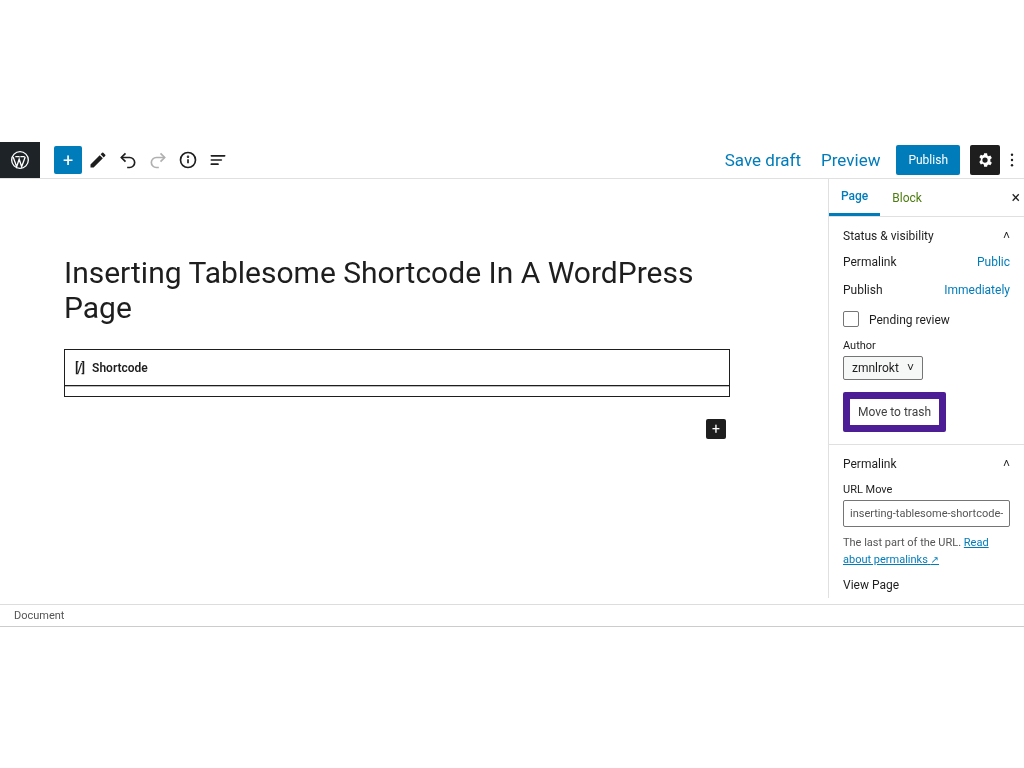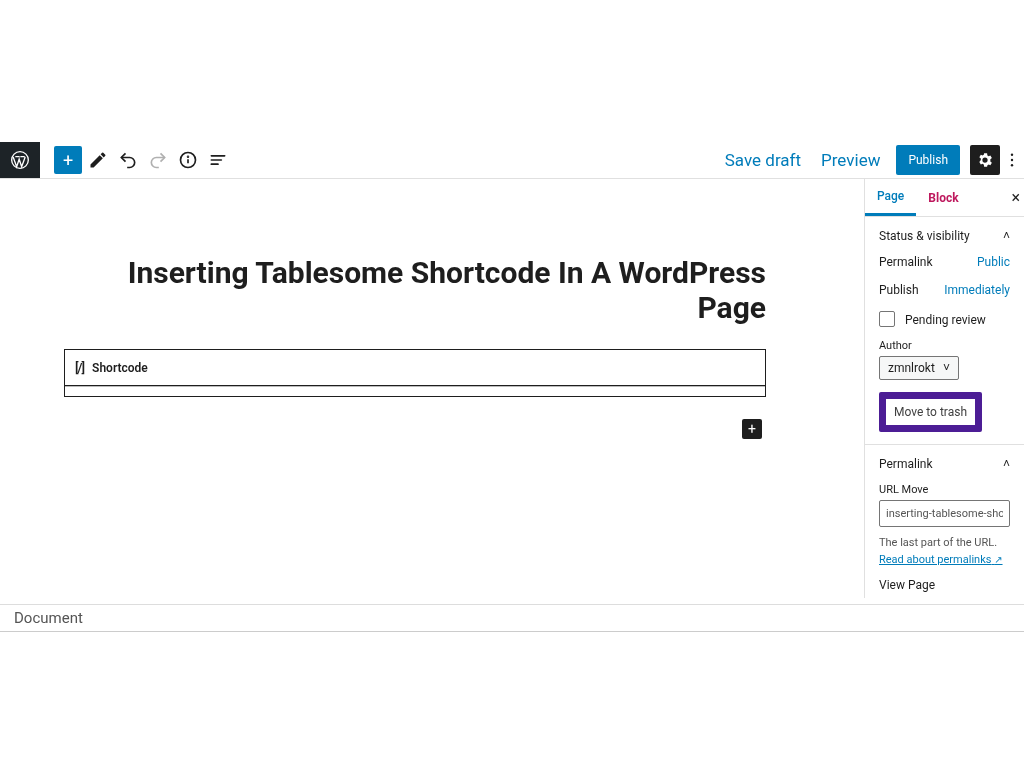--- a/index.html
+++ b/index.html
@@ -20,32 +20,32 @@
   .publish-btn { background: #007cba; color: #fff; font-size: 12px; padding: 8px 12px; margin: 0 6px; border-radius: 2px; cursor: pointer; }
   .settings-btn { width: 30px; height: 30px; background: #1e1e1e; display: flex; align-items: center; justify-content: center; color: #fff; margin-left: 4px; border-radius: 2px; }
   .settings-btn svg { width: 18px; height: 18px; }
   .more-btn { width: 24px; height: 30px; display: flex; align-items: center; justify-content: center; color: #1e1e1e; }
   .more-btn svg { width: 18px; height: 18px; }
 
   
   .body-row { display: flex; height: 420px; border-top: 1px solid #e0e0e0; }
   .canvas-area { flex: 1; background: #fff; padding: 0; position: relative; }
   .canvas { background: #fff; margin: 18px 40px 0 6px; padding: 58px 58px 20px 58px; min-height: 380px; position: relative; }
-  .page-title { font-size: 30px; font-weight: 700; color: #1e1e1e; margin-bottom: 24px; text-align: right; }
+  .page-title { font-size: 30px; font-weight: 400; color: #1e1e1e; margin-bottom: 24px; }
   .shortcode-block { border: 1px solid #1e1e1e; }
   .sc-header { display: flex; align-items: center; padding: 10px 10px; font-size: 12px; font-weight: 600; color: #1e1e1e; border-bottom: 1px solid #1e1e1e; }
   .sc-icon { margin-right: 8px; font-size: 13px; letter-spacing: -1px; }
   .sc-input { width: 100%; border: none; padding: 6px 10px; font-size: 12px; color: #8a8a8a; outline: none; }
   .sc-footer { height: 10px; border-top: 1px solid #bbb; }
   .add-inline { position: absolute; width: 20px; height: 20px; background: #1e1e1e; color: #fff; display: flex; align-items: center; justify-content: center; font-size: 14px; border-radius: 2px; right: 62px; top: 222px; }
 
   
-  .sidebar { width: 160px; border-left: 1px solid #e0e0e0; background: #fff; font-size: 12px; color: #1e1e1e; overflow: hidden; position: relative; }
+  .sidebar { width: 196px; border-left: 1px solid #e0e0e0; background: #fff; font-size: 12px; color: #1e1e1e; overflow: hidden; position: relative; }
   .side-tabs { display: flex; align-items: center; border-bottom: 1px solid #e0e0e0; position: relative; }
-  .side-tab { padding: 10px 12px; font-size: 12px; color: #be185d; cursor: pointer; font-weight: bold; }
+  .side-tab { padding: 10px 12px; font-size: 12px; color: #4d7c0f; cursor: pointer; }
   .side-tab.active { color: #007cba; border-bottom: 3px solid #007cba; font-weight: 500; }
   .side-close { position: absolute; right: 4px; font-size: 16px; color: #1e1e1e; cursor: pointer; }
   .panel { border-bottom: 1px solid #e0e0e0; padding: 12px 14px; }
   .panel-head { display: flex; justify-content: space-between; align-items: flex-end; font-size: 12px; margin-bottom: 12px; cursor: pointer; }
   .panel-head .chev { font-size: 12px; }
   .kv-row { display: flex; justify-content: space-between; font-size: 12px; margin-bottom: 14px; }
   .kv-row .k { color: #1e1e1e; }
   .kv-row .v { color: #007cba; cursor: pointer; }
   .check-row { display: flex; align-items: flex-end; font-size: 12px; margin-bottom: 12px; }
   .checkbox { width: 16px; height: 16px; border: 1px solid #757575; margin-right: 10px; border-radius: 2px; }
@@ -57,21 +57,21 @@
   .help-text a { color: #007cba; text-decoration: underline; }
   .ext { font-size: 10px; }
   .view-page { font-size: 12px; padding-top: 10px; }
 
   
   .hscroll { height: 12px; background: #f0f0f0; border: 1px solid #d4d4d4; position: relative; }
   .hscroll .thumb-left { position: absolute; left: 0; top: 0; bottom: 0; width: 12px; background: #e8e8e8; border-right: 1px solid #d4d4d4; }
   .hscroll .thumb-right { position: absolute; right: 0; top: 0; bottom: 0; width: 12px; background: #e8e8e8; border-left: 1px solid #d4d4d4; }
 
   
-  .crumb-bar { border-top: 1px solid #ddd; border-bottom: 1px solid #ccc; padding: 4px 14px; font-size: 15px; color: #555; background: #fff; margin-top: 6px; }
+  .crumb-bar { border-top: 1px solid #ddd; border-bottom: 1px solid #ccc; padding: 4px 14px; font-size: 11px; color: #555; background: #fff; margin-top: 6px; }
 </style>
 </head>
 <body>
 
 <div class="wrap">
 
   <div class="toolbar">
     <div class="wp-logo">
       <svg viewBox="0 0 24 24" fill="none" stroke="currentColor" stroke-width="1.6">
           <circle cx="12" cy="12" r="10"></circle>

